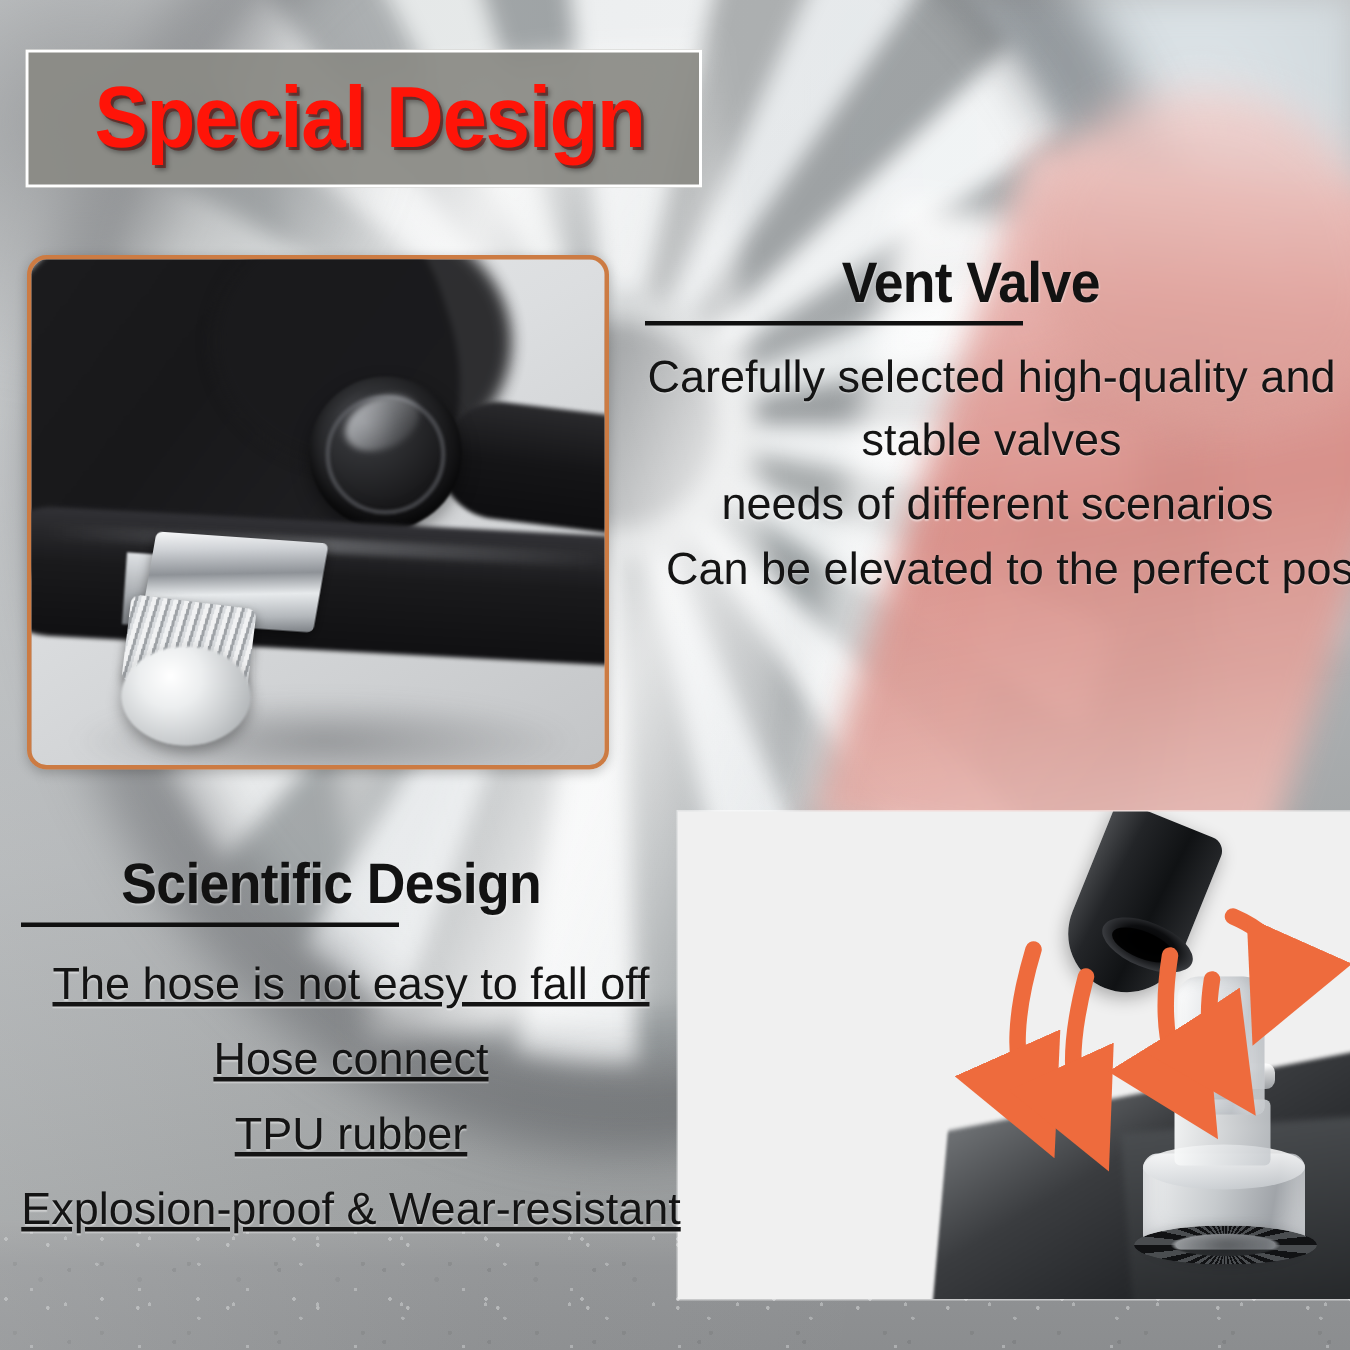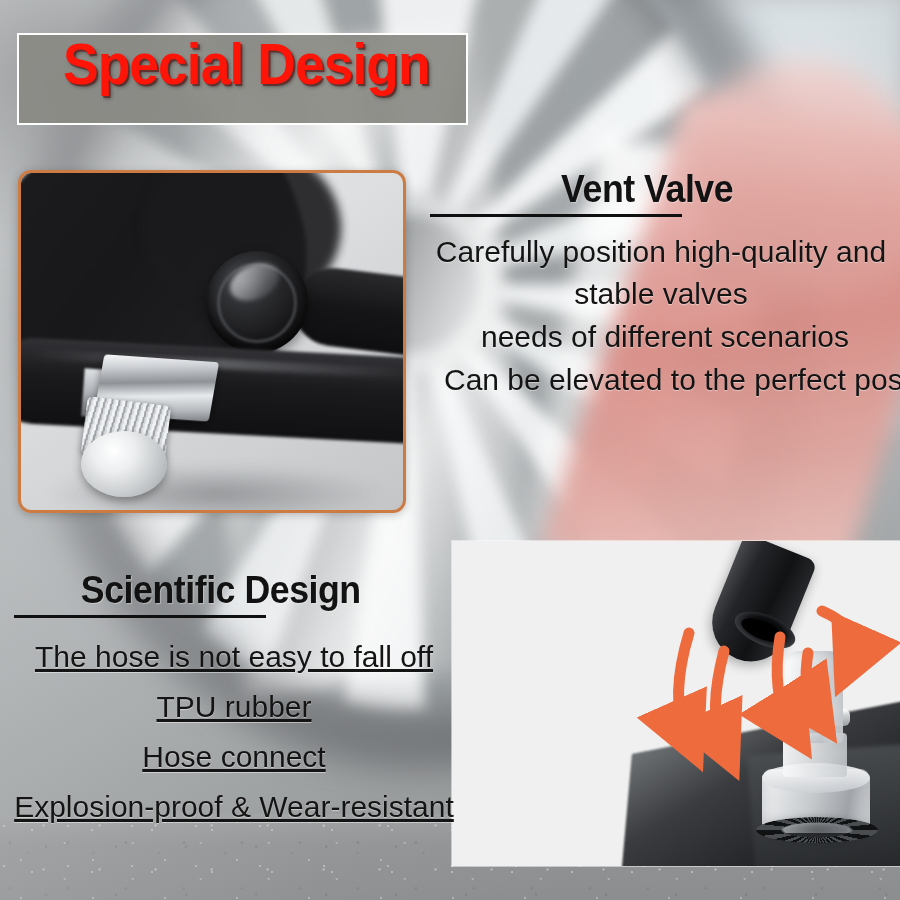--- a/index.html
+++ b/index.html
@@ -78,21 +78,21 @@
       radial-gradient(circle at 95% 80%,#cacccd 0 1.1px,rgba(0,0,0,0) 1.2px);
     background-size:64px 40px,58px 46px,72px 38px,66px 52px,60px 42px,70px 48px,56px 44px,62px 50px,68px 36px;
     filter:blur(.4px);}
   
   .scrim{position:absolute;inset:0;
     background:linear-gradient(100deg,rgba(215,217,218,.30) 0%,rgba(215,217,218,.05) 45%,rgba(215,217,218,0) 70%);}
 
   
   .banner{position:absolute;left:17px;top:33px;width:451px;height:92px;
     background:rgba(138,138,132,.93);border:2px solid #ffffff;
-    display:flex;}
+    display:flex;align-items:center;}
   .banner-text{
     margin-left:44px;
     font-family:"Liberation Sans Narrow","Liberation Sans",sans-serif;
     font-weight:bold;font-size:58px;line-height:1;color:#ff1408;
     letter-spacing:-1px;transform:scaleX(.92);transform-origin:left center;
     text-shadow:2px 2px 0 rgba(90,10,5,.55), 3px 3px 4px rgba(0,0,0,.35);
     white-space:nowrap;}
 
   
   .inset-a{position:absolute;left:18px;top:170px;width:388px;height:343px;
@@ -277,31 +277,31 @@
         <path d="M356,112 C352,138 354,156 362,168"></path>
         <path d="M370,70 C398,82 408,100 400,118"></path>
       </g>
     </svg>
   </div>
 
   <div class="blk blk-right">
     <div class="heading">Vent Valve</div>
     <div class="heading-rule rule-right"></div>
     <div class="lines">
-      <div class="line">Carefully position high-quality and</div>
+      <div class="line">Carefully selected high-quality and</div>
       <div class="line">stable valves</div>
       <div class="line ind">needs of different scenarios</div>
       <div class="line ind2">Can be elevated to the perfect position</div>
     </div>
   </div>
 
   <div class="blk blk-left">
     <div class="heading">Scientific Design</div>
     <div class="heading-rule rule-left"></div>
     <div class="lines lines-left">
       <div class="line">The hose is not easy to fall off</div>
+      <div class="line">Hose connect</div>
       <div class="line">TPU rubber</div>
-      <div class="line">Hose connect</div>
       <div class="line">Explosion-proof &amp; Wear-resistant</div>
     </div>
   </div>
 
 </div>
 
 </body></html>

